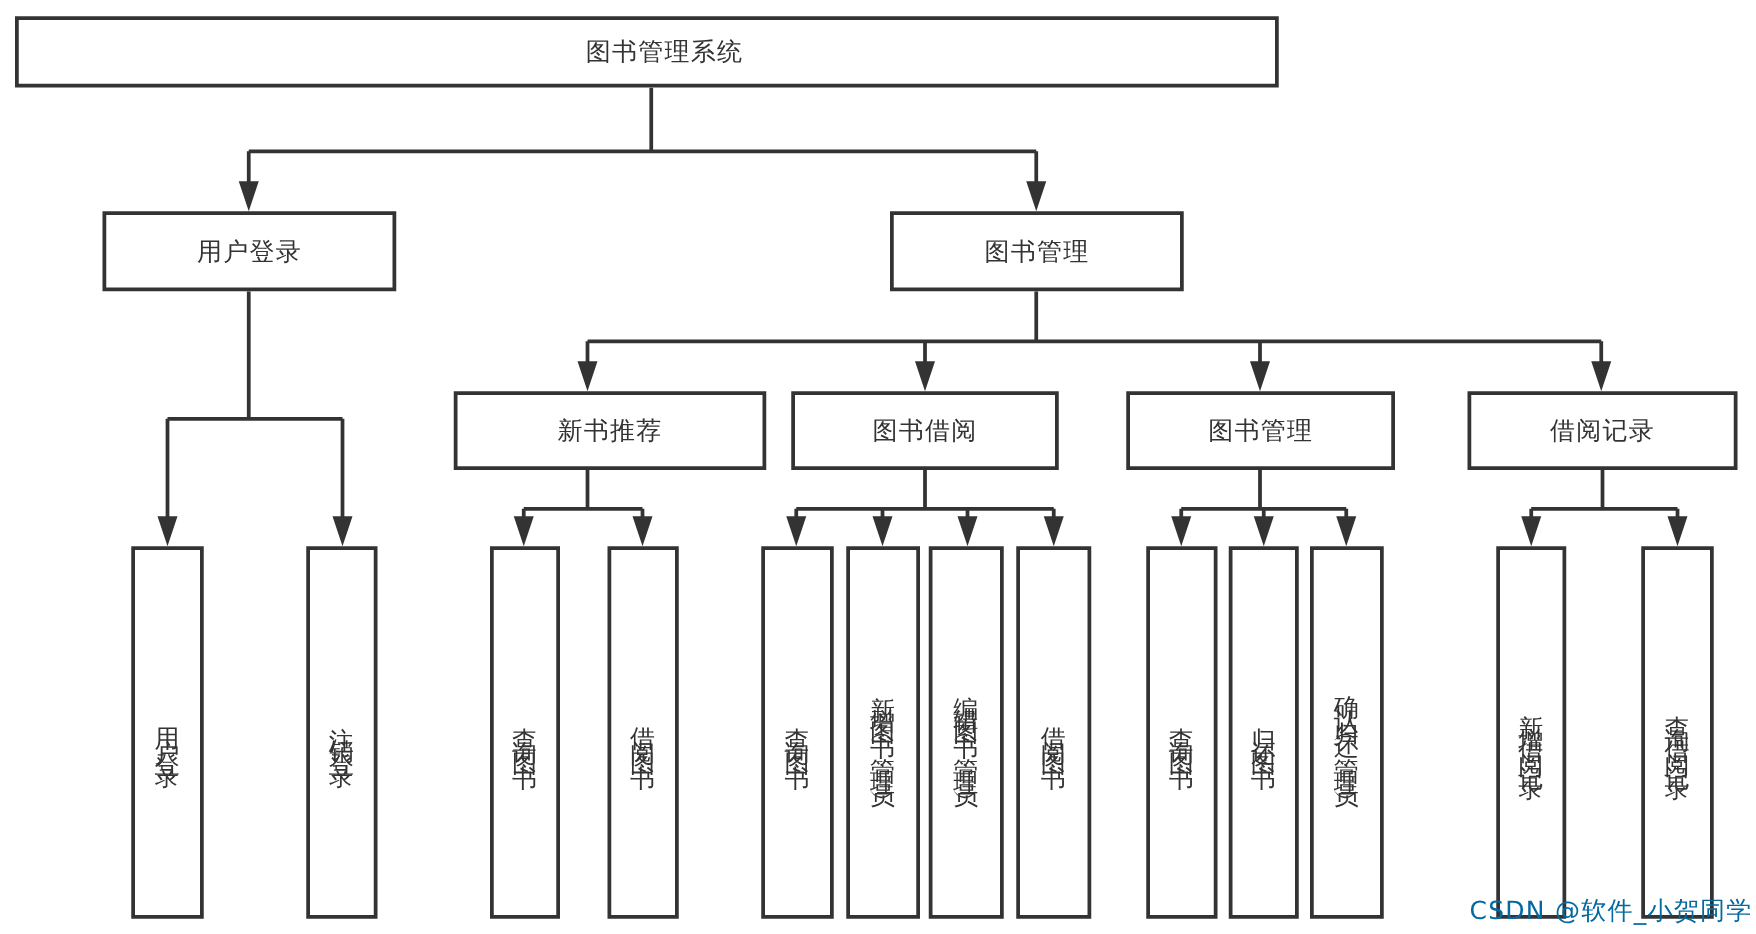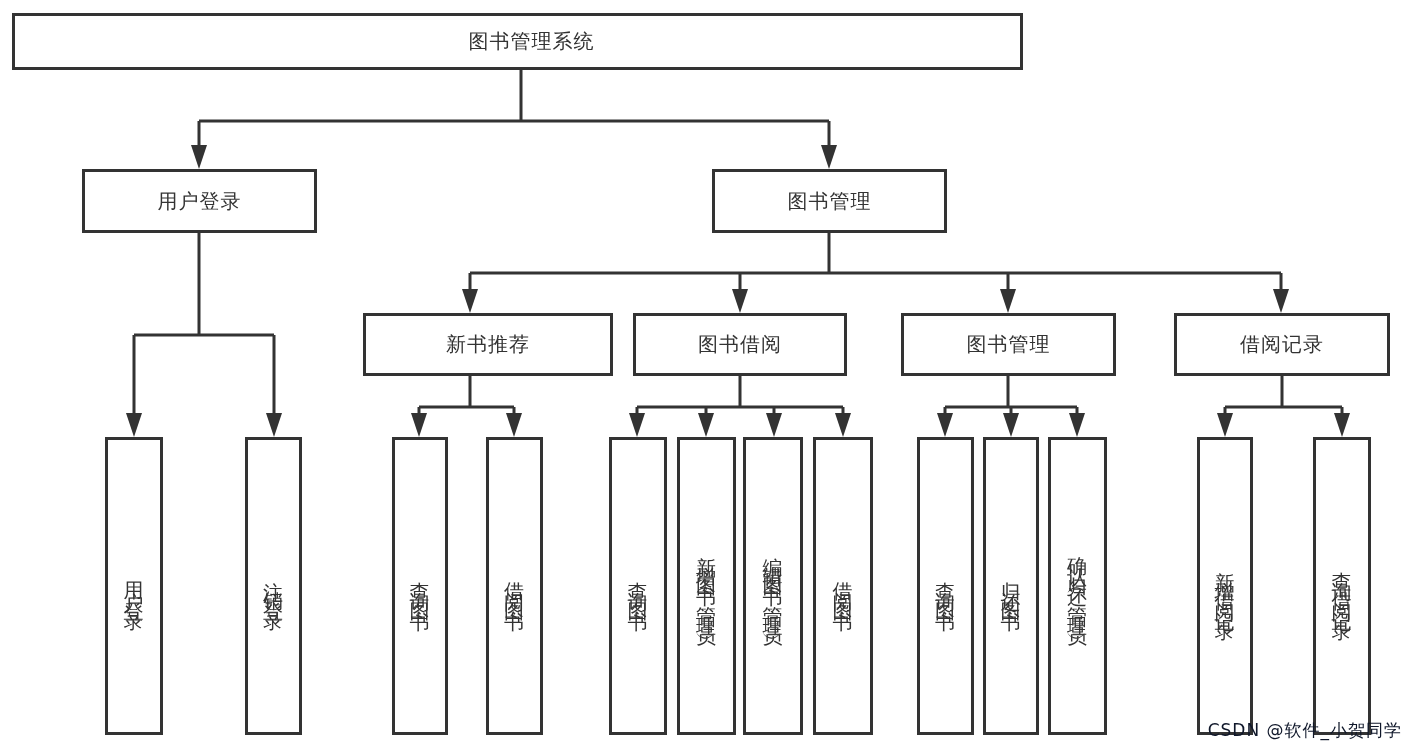--- a/index.html
+++ b/index.html
@@ -39,23 +39,23 @@
     text-orientation: mixed;
     font-size: 20px;
     line-height: 1;
     letter-spacing: 10px;
     white-space: nowrap;
   }
   .watermark {
     position: absolute;
     right: 3px;
     bottom: 5px;
-    font-size: 17px;
+    font-size: 20px;
     letter-spacing: 1px;
-    color: #0f172a;
+    color: #0369a1;
     z-index: 5;
     white-space: nowrap;
   }
 </style>
 </head>
 <body>
 
 <div class="stage">
 
   <svg class="wires" viewBox="0 0 1405 747" xmlns="http://www.w3.org/2000/svg">

